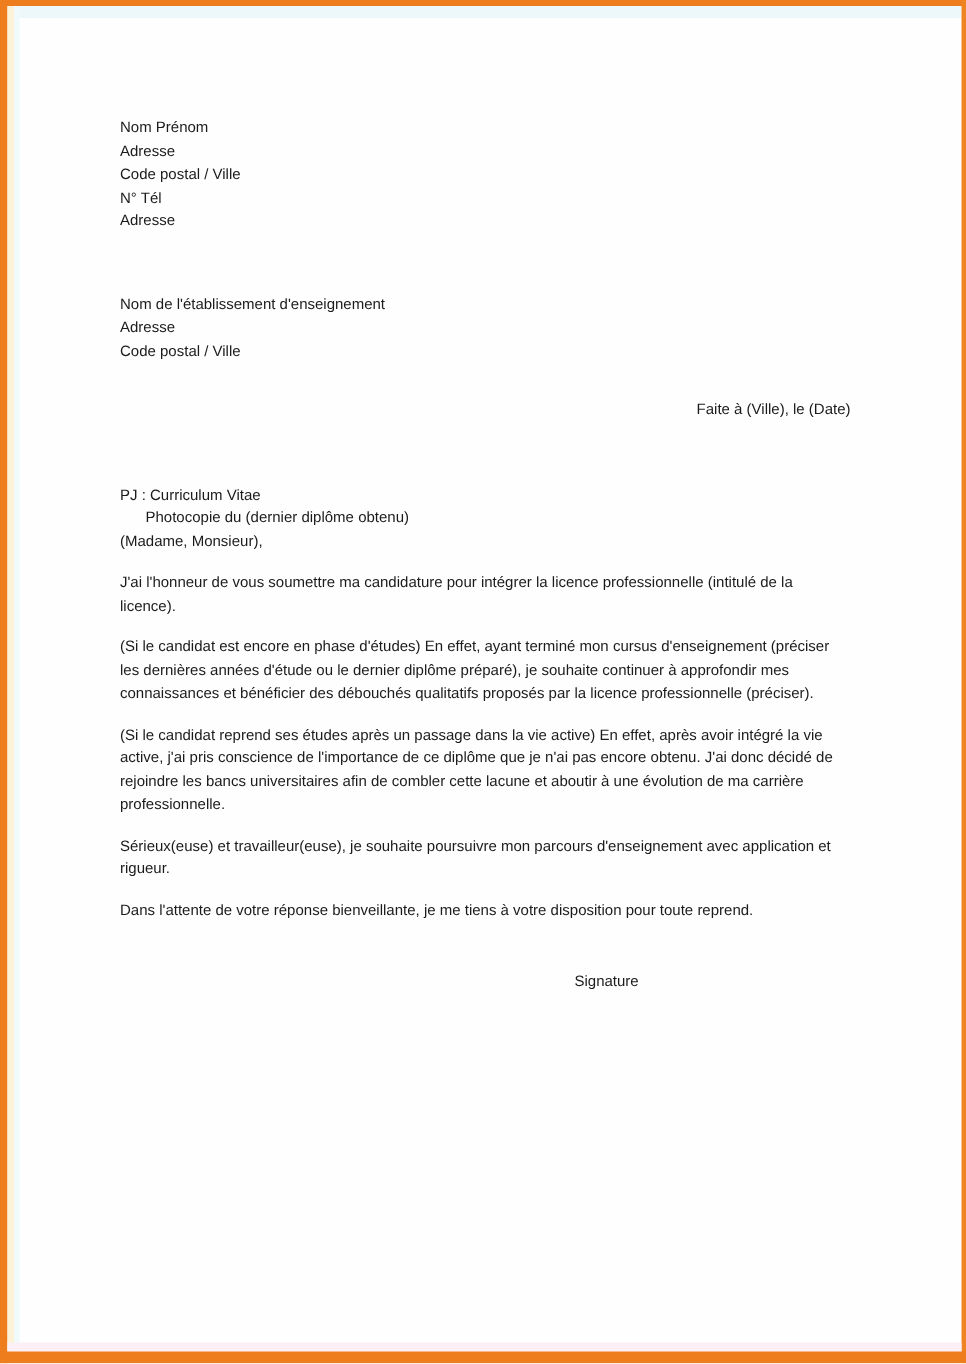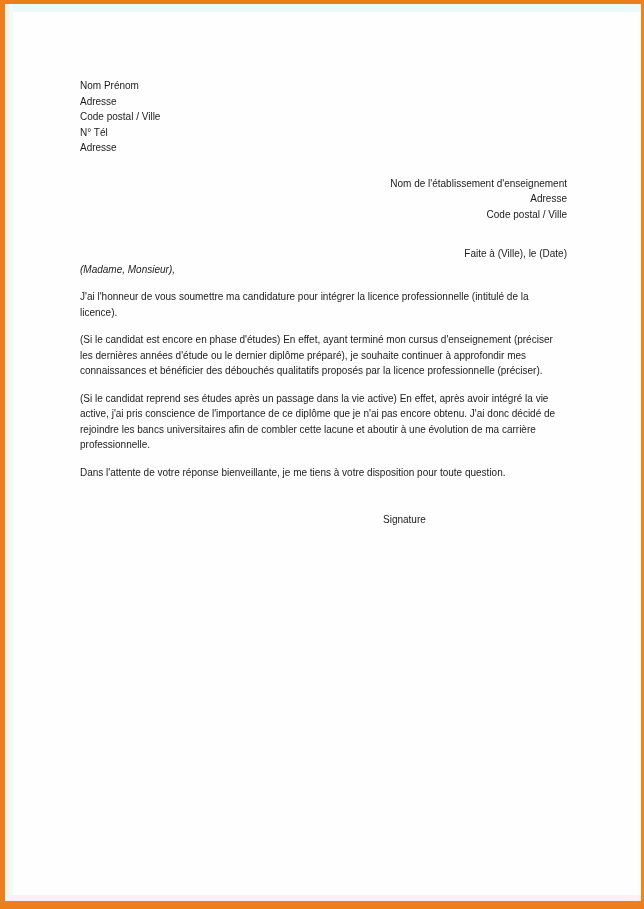--- a/index.html
+++ b/index.html
@@ -32,27 +32,27 @@
     position: absolute;
     left: 80px;
     top: 78px;
     width: 487px;
     font-size: 10px;
     line-height: 15.5px;
   }
   .block { margin: 0; }
   .line { display: block; }
   .sender-block { text-align: left; }
-  .recipient-block { text-align: right; margin-top: 20px; }
+  .recipient-block { text-align: left; margin-top: 40px; }
   .date-line { text-align: right; margin-top: 24px; }
   .attachments-block { margin-top: 41px; }
   .attachments-line2 { padding-left: 17px; }
   .subject-line { margin-top: 21px; margin-bottom: 12px; }
   .para { margin: 12px 0 12px 0; }
-  .salutation { margin: 0 0 12px 0; font-style: italic; }
+  .salutation { margin: 0 0 12px 0; }
   .signature-line { margin-top: 32px; padding-left: 303px; }
 </style>
 </head>
 <body>
 
 <div class="page">
 
   <div class="edge edge-top"></div>
   <div class="edge edge-top-glow"></div>
   <div class="edge edge-left"></div>
@@ -72,25 +72,30 @@
     </div>
 
     <div class="block recipient-block">
       <span class="line">Nom de l'établissement d'enseignement</span>
       <span class="line">Adresse</span>
       <span class="line">Code postal / Ville</span>
     </div>
 
     <div class="block date-line">Faite à (Ville), le (Date)</div>
 
+    <div class="block attachments-block">
+      <span class="line">PJ : Curriculum Vitae</span>
+      <span class="line attachments-line2">Photocopie du (dernier diplôme obtenu)</span>
+    </div>
 
 
     <p class="salutation">(Madame, Monsieur),</p>
 
     <p class="para">J'ai l'honneur de vous soumettre ma candidature pour intégrer la licence professionnelle (intitulé de la licence).</p>
     <p class="para">(Si le candidat est encore en phase d'études) En effet, ayant terminé mon cursus d'enseignement (préciser les dernières années d'étude ou le dernier diplôme préparé), je souhaite continuer à approfondir mes connaissances et bénéficier des débouchés qualitatifs proposés par la licence professionnelle (préciser).</p>
     <p class="para">(Si le candidat reprend ses études après un passage dans la vie active) En effet, après avoir intégré la vie active, j'ai pris conscience de l'importance de ce diplôme que je n'ai pas encore obtenu. J'ai donc décidé de rejoindre les bancs universitaires afin de combler cette lacune et aboutir à une évolution de ma carrière professionnelle.</p>
-    <p class="para">Dans l'attente de votre réponse bienveillante, je me tiens à votre disposition pour toute question.</p>
+    <p class="para">Sérieux(euse) et travailleur(euse), je souhaite poursuivre mon parcours d'enseignement avec application et rigueur.</p>
+    <p class="para">Dans l'attente de votre réponse bienveillante, je me tiens à votre disposition pour toute reprend.</p>
 
     <div class="block signature-line">Signature</div>
 
   </div>
 </div>
 
 </body></html>

